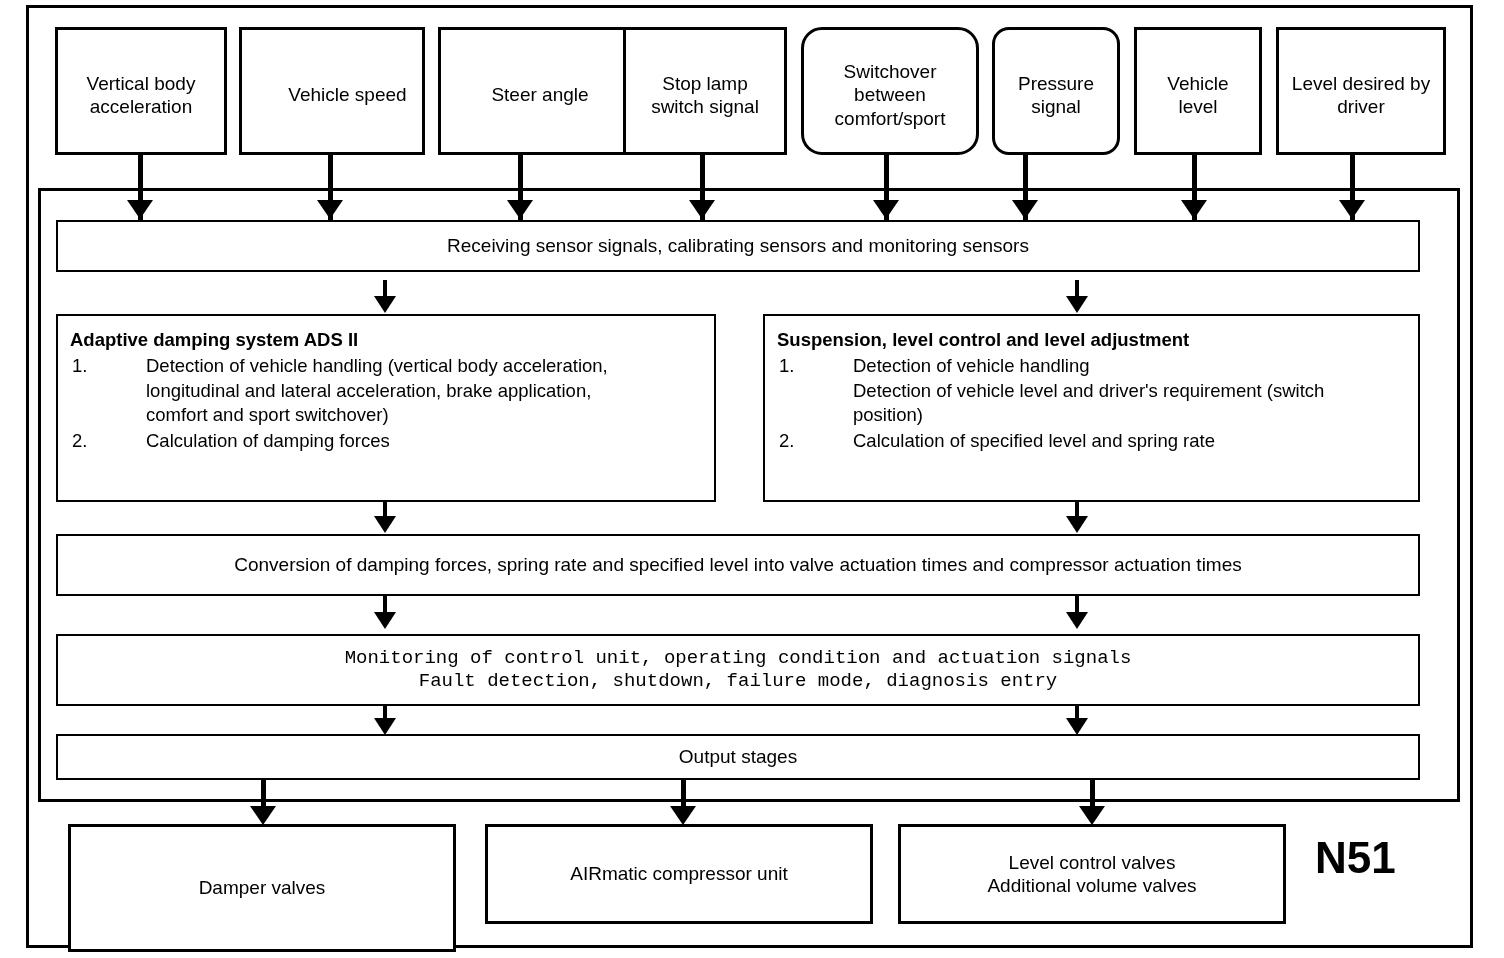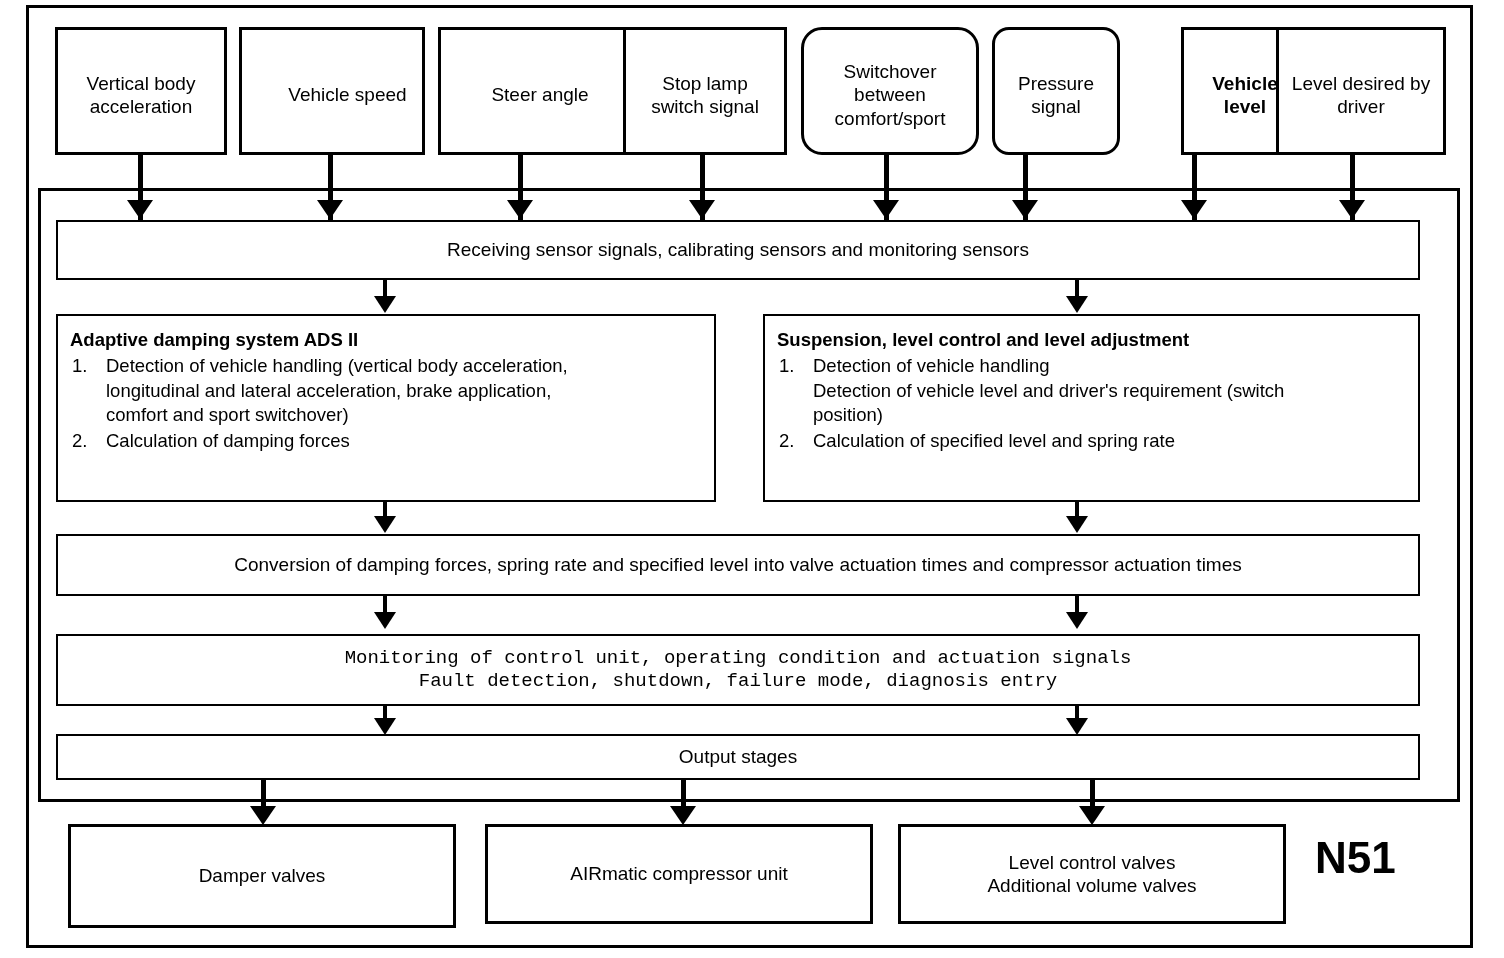--- a/index.html
+++ b/index.html
@@ -84,21 +84,21 @@
   .detail-list > li {
     position: relative;
     padding-left: 36px;
     margin-bottom: 1px;
   }
   .detail-list > li .num {
     position: absolute;
     left: 2px;
     top: 0;
   }
-  .sub-line { display: block; }
+  .sub-line { display: block; margin-left: 40px; }
 
   
   .vline {
     position: absolute;
     width: 5px;
     background: #000;
     z-index: 2;
   }
   .vline.thin { width: 4px; }
   .arrow {
@@ -167,21 +167,21 @@
     </div>
   </div>
 
   <div class="box" style="left:992px; top:27px; width:128px; height:128px;border-radius:17px;">
     <div class="inner-text">
       <div>Pressure</div>
       <div>signal</div>
     </div>
   </div>
 
-  <div class="box" style="left:1181px; top:27px; width:128px; height:128px;font-weight:bold;">
+  <div class="box" style="left:1134px; top:27px; width:128px; height:128px;">
     <div class="inner-text">
       <div>Vehicle</div>
       <div>level</div>
     </div>
   </div>
 
   <div class="box" style="left:1276px; top:27px; width:170px; height:128px;">
     <div class="inner-text">
       <div>Level desired by</div>
       <div>driver</div>
@@ -205,21 +205,21 @@
 
   <div class="vline" style="left:1023px; top:152px; height:68px;"></div>
   <div class="arrow" style="left:1012px; top:200px;"></div>
 
   <div class="vline" style="left:1192px; top:152px; height:68px;"></div>
   <div class="arrow" style="left:1181px; top:200px;"></div>
 
   <div class="vline" style="left:1350px; top:152px; height:68px;"></div>
   <div class="arrow" style="left:1339px; top:200px;"></div>
 
-  <div class="box thin mid" style="left:56px; top:220px; width:1364px; height:60px;">
+  <div class="box thin mid" style="left:56px; top:220px; width:1364px; height:52px;">
     <div class="inner-text">Receiving sensor signals, calibrating sensors and monitoring sensors</div>
   </div>
 
   <div class="vline thin" style="left:383px; top:280px; height:24px;"></div>
   <div class="arrow small" style="left:374px; top:296px;"></div>
 
   <div class="vline thin" style="left:1075px; top:280px; height:24px;"></div>
   <div class="arrow small" style="left:1066px; top:296px;"></div>
 
   <div class="detail-box" style="left:56px; top:314px; width:660px; height:188px;">
@@ -289,21 +289,21 @@
 
   <div class="vline" style="left:261px; top:778px; height:42px;"></div>
   <div class="arrow" style="left:250px; top:806px;"></div>
 
   <div class="vline" style="left:681px; top:778px; height:42px;"></div>
   <div class="arrow" style="left:670px; top:806px;"></div>
 
   <div class="vline" style="left:1090px; top:778px; height:42px;"></div>
   <div class="arrow" style="left:1079px; top:806px;"></div>
 
-  <div class="box mid" style="left:68px; top:824px; width:388px; height:104px;">
+  <div class="box mid" style="left:68px; top:824px; width:388px; height:128px;">
     <div class="inner-text">
       <div>Damper valves</div>
     </div>
   </div>
 
   <div class="box mid" style="left:485px; top:824px; width:388px; height:100px;">
     <div class="inner-text">
       <div>AIRmatic compressor unit</div>
     </div>
   </div>

